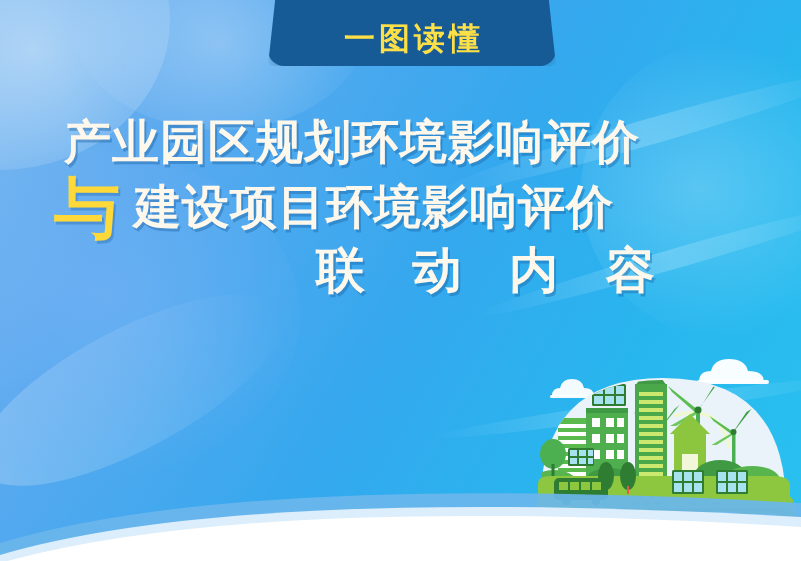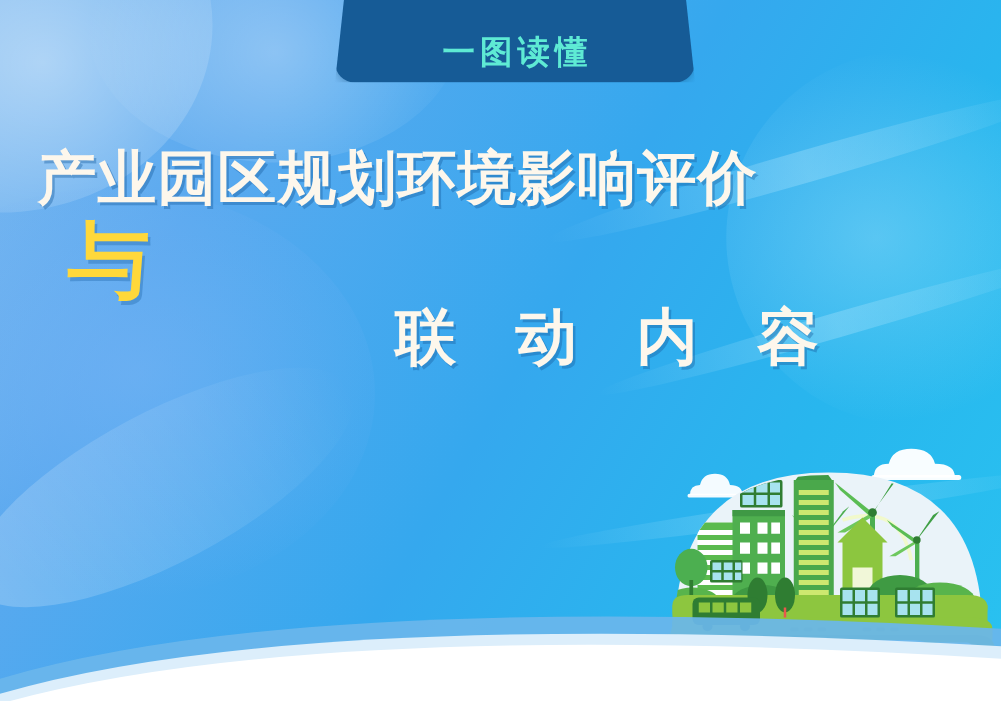--- a/index.html
+++ b/index.html
@@ -71,22 +71,22 @@
     box-shadow: 0 2px 6px rgba(14,60,102,0.28);
     display: flex;
     align-items: flex-end;
     justify-content: center;
     padding-bottom: 12px;
     box-sizing: border-box;
     clip-path: polygon(3% 0, 97% 0, 100% 100%, 0% 100%);
   }
   .banner-text {
     position: relative;
-    color: #5eead4;
-    font-size: 26px;
+    color: #fde047;
+    font-size: 31px;
     font-weight: bold;
     letter-spacing: 4px;
     line-height: 1;
     text-indent: 4px;
   }
 
   
   .headline {
     position: absolute;
     left: 0; top: 118px;
@@ -98,21 +98,21 @@
     line-height: 1;
     white-space: nowrap;
   }
   .hl-main {
     color: #fdf7ec;
     font-weight: bold;
     font-size: 47px;
     letter-spacing: 1px;
     text-shadow: 2px 3px 0 rgba(24,95,160,0.40);
   }
-  .line1 { padding-left: 30px; margin-bottom: 11px; }
+  .line1 { padding-left: 64px; margin-bottom: 11px; }
   .line2 { padding-left: 54px; margin-bottom: 9px; align-items: center; }
   .yu {
     color: #ffd83a;
     font-weight: bold;
     font-size: 66px;
     line-height: 0.92;
     letter-spacing: 0;
     margin-right: 14px;
     text-shadow: 2px 3px 0 rgba(24,95,160,0.33);
     position: relative;
@@ -163,20 +163,21 @@
   <div class="banner">
     <span class="banner-text">一图读懂</span>
   </div>
 
   <div class="headline">
     <div class="hl-line line1">
       <span class="hl-main">产业园区规划环境影响评价</span>
     </div>
     <div class="hl-line line2">
       <span class="yu">与</span>
+      <span class="hl-main">建设项目环境影响评价</span>
     </div>
     <div class="hl-line line3">
       <span class="hl-main">联 动 内 容</span>
     </div>
   </div>
 
   <svg class="cloud" style="left:548px; top:376px;" width="56" height="24" viewBox="0 0 56 24">
     <path d="M4 20 Q4 12 12 12 Q14 3 24 3 Q34 3 36 12 Q46 12 46 20 Z" fill="#ffffff" opacity="0.95"></path>
     <rect x="2" y="19" width="48" height="3" rx="1.5" fill="#ffffff" opacity="0.95"></rect>
   </svg>

